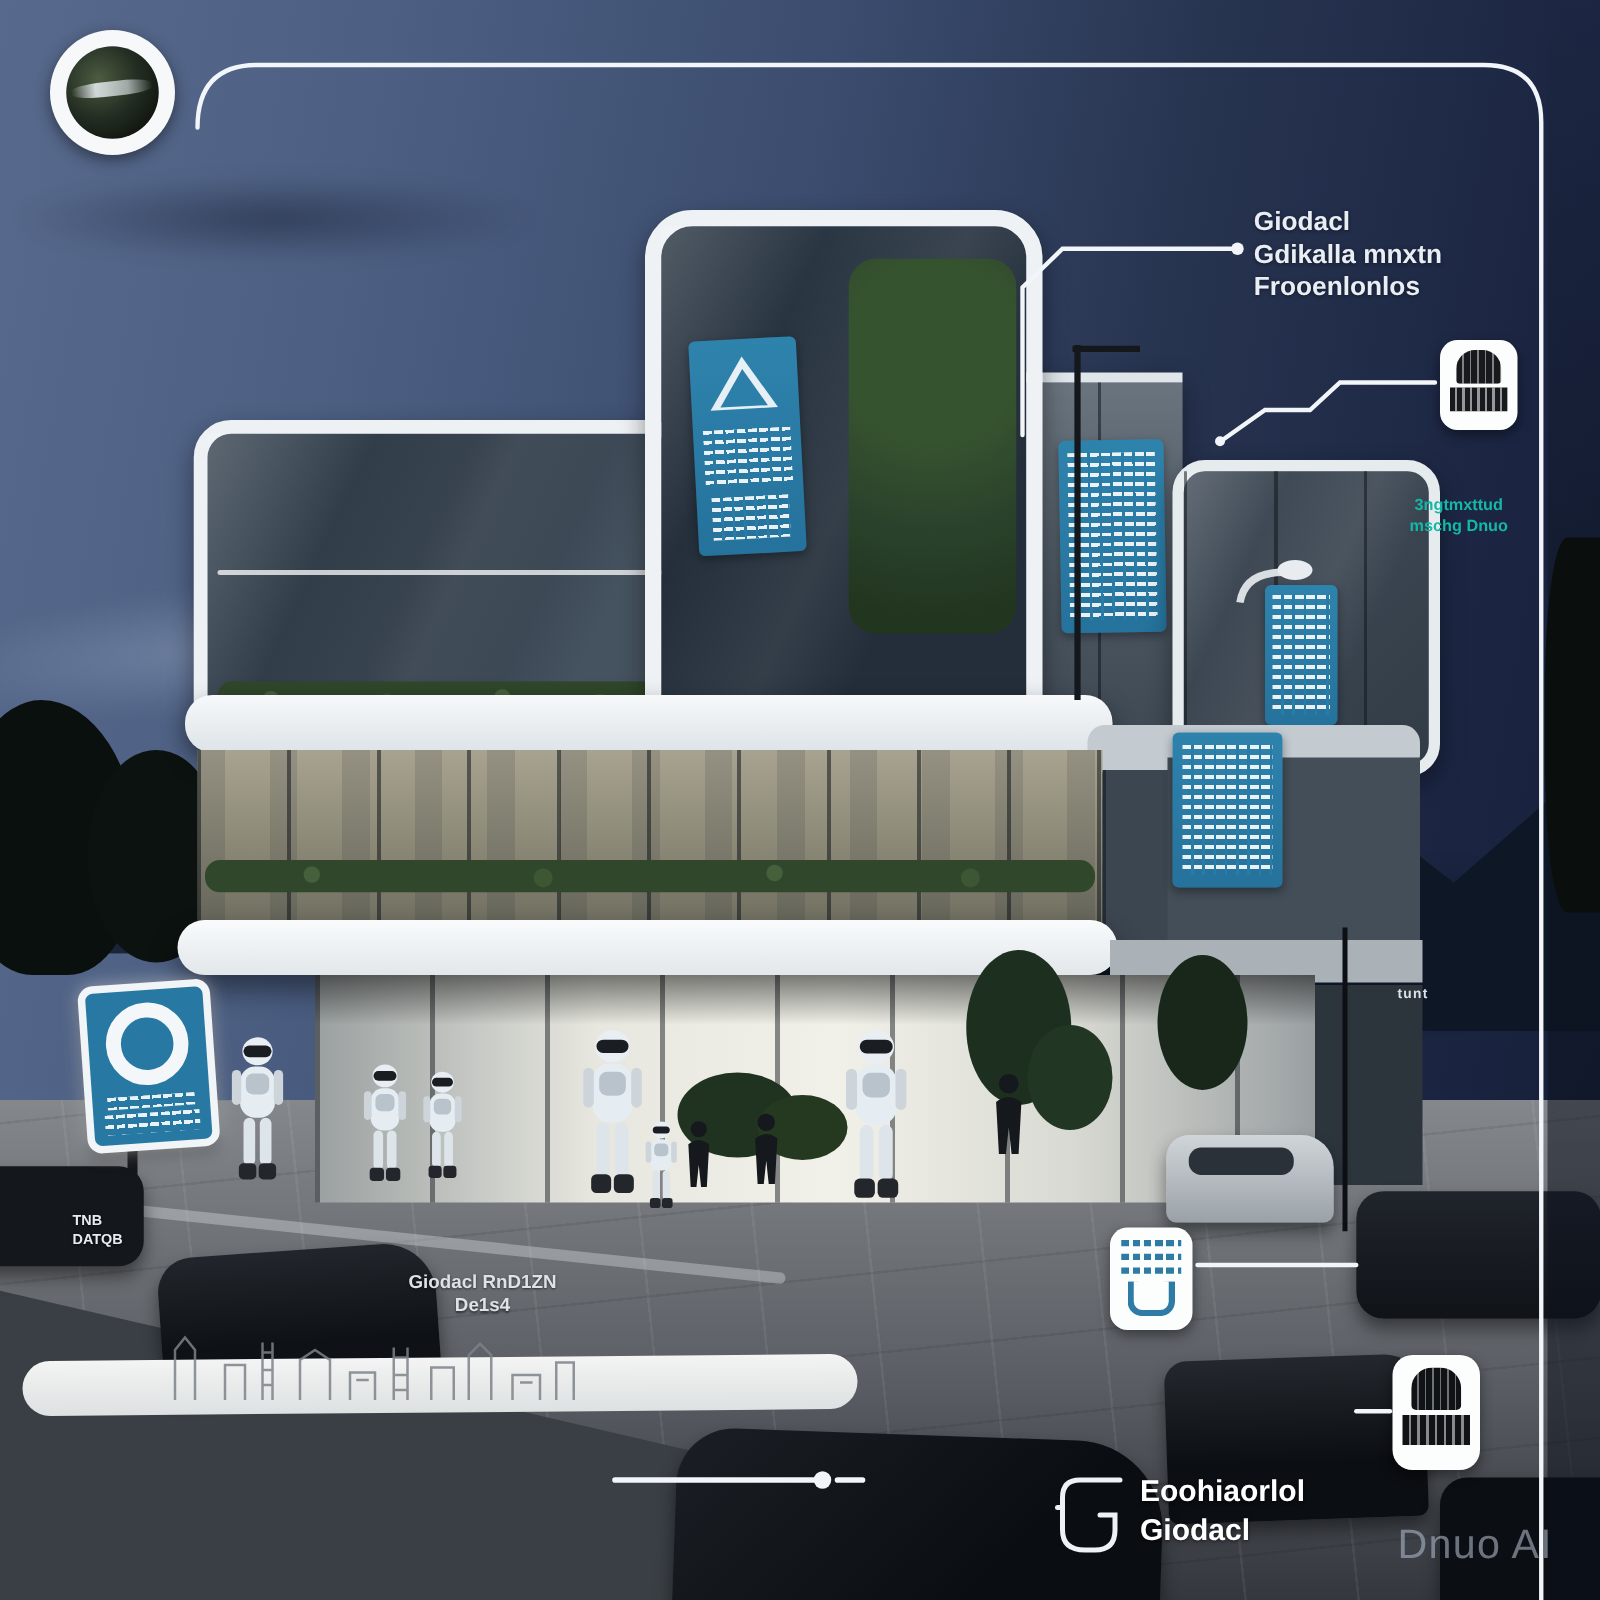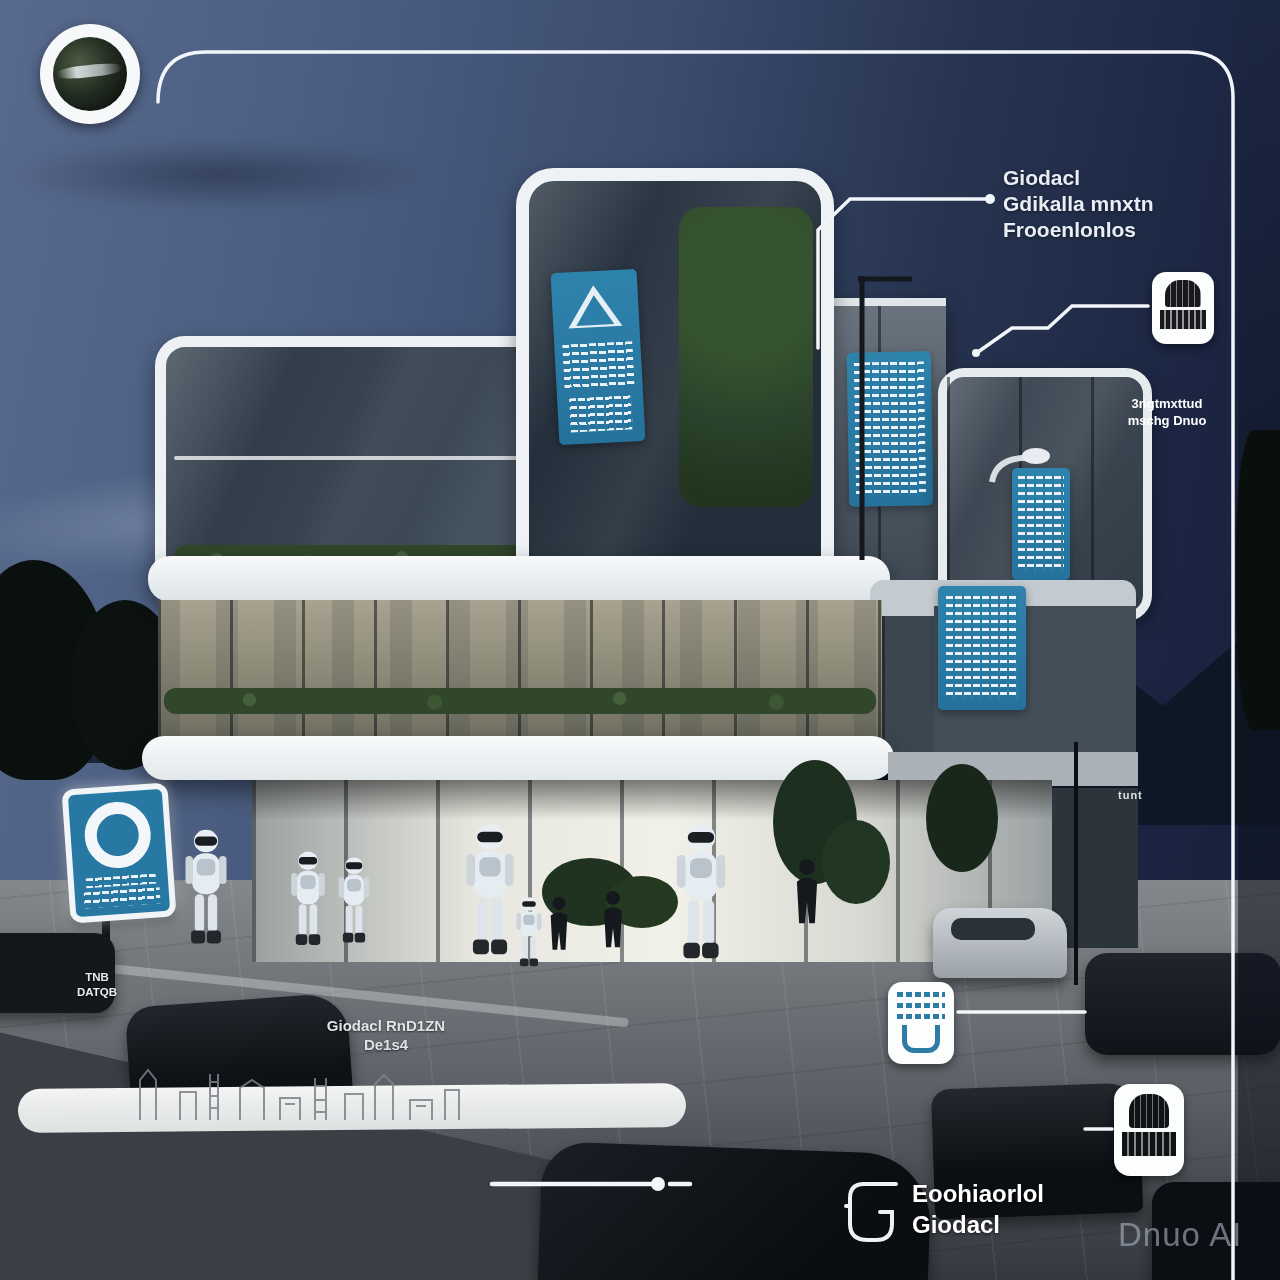--- a/index.html
+++ b/index.html
@@ -95,22 +95,22 @@
   .base{width:46px;height:19px;background:#17191d;margin-top:3px;
     background-image:repeating-linear-gradient(90deg,transparent 0 4px,rgba(255,255,255,.55) 4px 6px);}
   .dome2{width:40px;height:34px;background:#101316;border-radius:17px 17px 4px 4px;margin-top:10px;
     background-image:repeating-linear-gradient(90deg,transparent 0 5px,rgba(255,255,255,.4) 5px 6px);}
   .base2{width:54px;height:24px;background:#101316;margin-top:4px;
     background-image:repeating-linear-gradient(90deg,transparent 0 5px,rgba(255,255,255,.5) 5px 7px);}
   #icon2{left:888px;top:982px;width:66px;height:82px;border-radius:14px;padding-top:7px;box-sizing:border-box;}
   .tmb{width:48px;height:5px;margin:3px 0;background:repeating-linear-gradient(90deg,#2e7ca6 0 6px,transparent 6px 9px);}
   .ushape{width:28px;height:23px;border:5px solid #2e7ca6;border-top:none;border-radius:0 0 12px 12px;margin-top:3px;}
 
-  #rlabel{left:1106px;top:395px;width:122px;text-align:center;color:#ffffff;font-size:13px;font-weight:600;line-height:17px;}
-  #llabel{left:58px;top:970px;width:78px;text-align:center;color:#e8ecf0;font-size:11.5px;font-weight:700;line-height:15px;text-shadow:0 1px 2px rgba(0,0,0,.7);}
+  #rlabel{left:1106px;top:395px;width:122px;text-align:center;color:#14b8a6;font-size:13px;font-weight:600;line-height:17px;}
+  #llabel{left:58px;top:970px;width:78px;color:#e8ecf0;font-size:11.5px;font-weight:700;line-height:15px;text-shadow:0 1px 2px rgba(0,0,0,.7);}
   #plabel{left:308px;top:1016px;width:156px;text-align:center;color:#dfe3e8;font-size:15px;font-weight:700;line-height:19px;text-shadow:0 1px 2px rgba(0,0,0,.6);}
   #dsign{left:1118px;top:789px;color:#dde3ea;font-size:11px;font-weight:700;letter-spacing:1px;}
 
   #signpost-pole{left:102px;top:896px;width:8px;height:96px;background:#14171b;}
   #signL{left:66px;top:786px;width:94px;height:122px;background:#2779a4;border:6px solid #f2f5f7;border-radius:12px;
     transform:rotate(-4deg);box-shadow:0 0 14px rgba(255,255,255,.45),0 5px 10px rgba(0,0,0,.4);
     display:flex;flex-direction:column;align-items:center;}
   .ringI{width:42px;height:42px;border:12px solid #f4f7f9;border-radius:50%;margin-top:10px;}
 
   #whitecard{left:18px;top:1086px;width:668px;height:44px;background:linear-gradient(#f3f4f3,#dde1e1);border-radius:24px;transform:rotate(-.5deg);}

